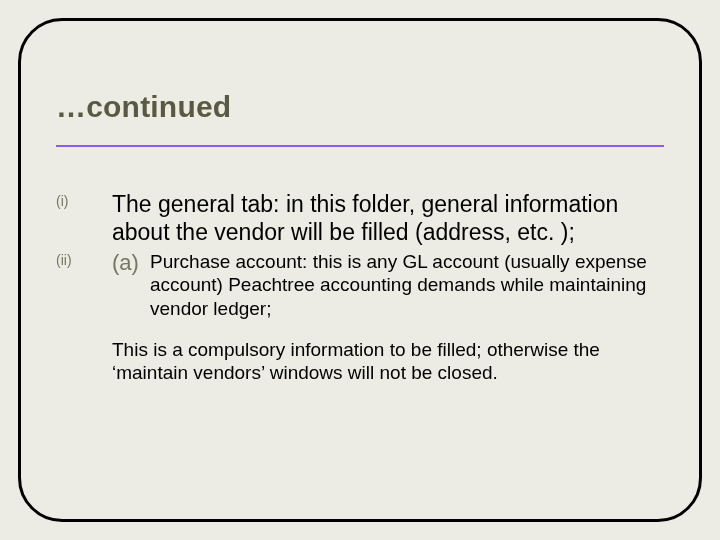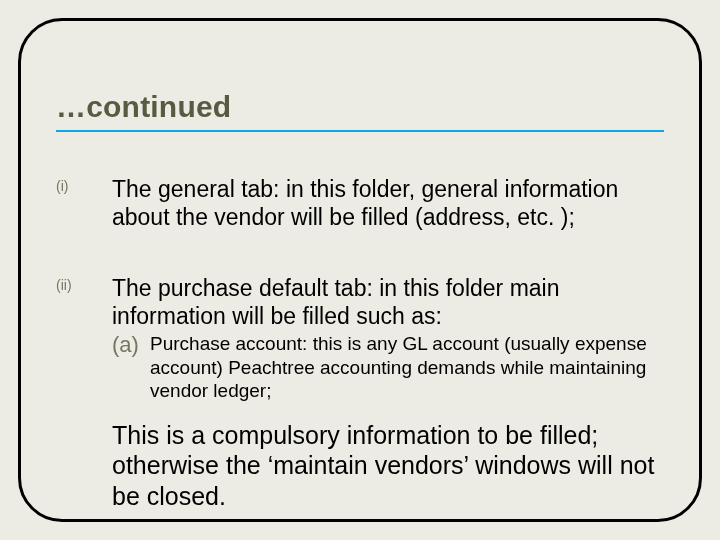--- a/index.html
+++ b/index.html
@@ -28,22 +28,22 @@
     border-radius: 44px;
     box-sizing: border-box;
   }
   .content {
     position: absolute;
     left: 56px;
     right: 56px;
     top: 90px;
   }
   .title-wrap {
-    border-bottom: 2px solid #0ea5e9;
-    padding-bottom: 6px;
+    border-bottom: 2px solid #8b5cf6;
+    padding-bottom: 21px;
     margin-bottom: 16px;
   }
   .title {
     font-size: 30px;
     font-weight: bold;
     color: #5a5a42;
     letter-spacing: 0.2px;
   }
   .list {
     position: relative;
@@ -79,21 +79,21 @@
     color: #777760;
   }
   .sub-body {
     font-size: 19px;
     line-height: 1.22;
     color: #000000;
   }
   .note {
     padding-left: 56px;
     margin-top: 18px;
-    font-size: 25px;
+    font-size: 19px;
     line-height: 1.22;
     color: #000;
   }
 </style>
 </head>
 <body>
 
 <div class="slide">
   <div class="frame"></div>
 
@@ -105,21 +105,20 @@
 
     <div class="list">
 
       <div class="item">
         <span class="marker">(i)</span>
         <div class="body">The general tab:  in this folder, general information about the vendor will be filled (address, etc. );</div>
       </div>
 
       <div class="item">
         <span class="marker">(ii)</span>
-        <div class="body">The purchase default tab:  in this folder main information will be filled such as:</div>
 
         <div class="sub">
           <span class="sub-marker">(a)</span>
           <div class="sub-body">Purchase account:  this is any GL account (usually expense account) Peachtree accounting demands while maintaining vendor ledger;</div>
         </div>
       </div>
 
     </div>
 
     <div class="note">This is a compulsory information to be filled; otherwise the ‘maintain vendors’ windows will not be closed.</div>

